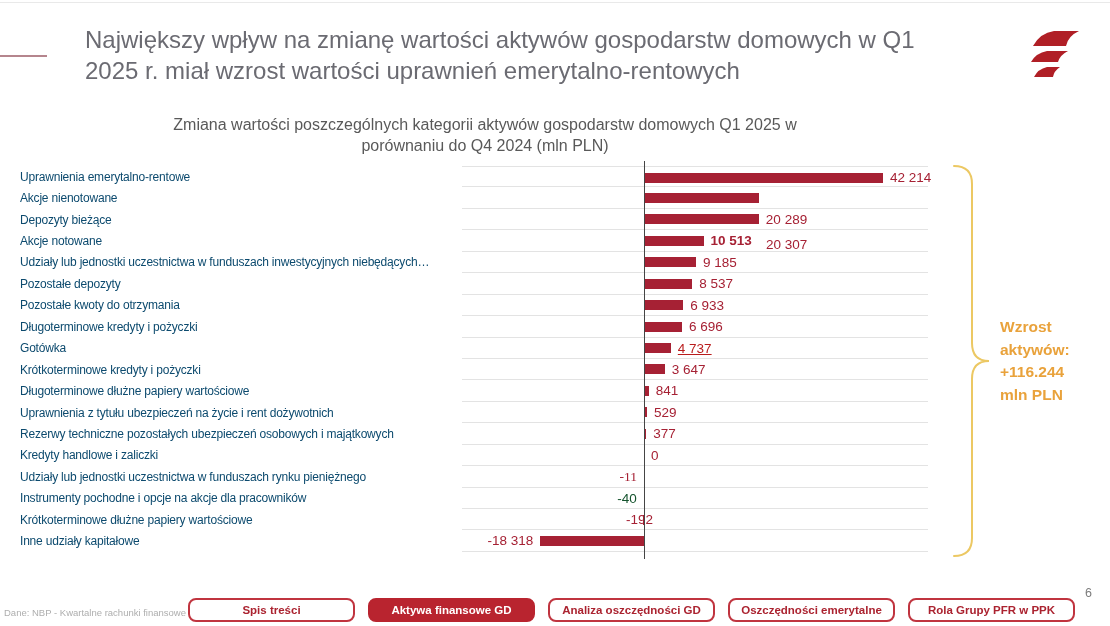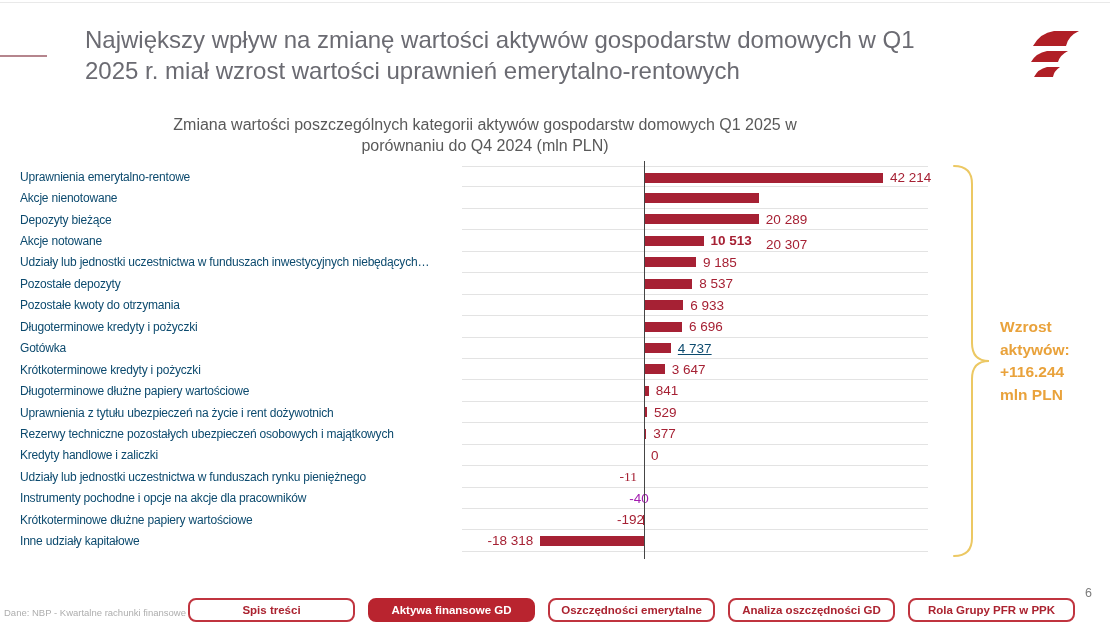--- a/index.html
+++ b/index.html
@@ -124,21 +124,21 @@
         <div class="bar" style="width: 37.9103px; left: 182px; background: rgb(166, 33, 52);"></div>
         <div class="val" style="color: rgb(166, 33, 52); left: 226.91px;">6 696</div>
       </div>
     </div>
     <div class="row">
       <div class="cat">
         <span>Gotówka</span>
       </div>
       <div class="plotcell">
         <div class="bar" style="width: 26.8191px; left: 182px; background: rgb(166, 33, 52);"></div>
-        <div class="val" style="color: #0c4a6e; left: 215.819px; text-decoration: underline;">4 737</div>
+        <div class="val" style="color: #b91c1c; left: 215.819px; text-decoration: underline;">4 737</div>
       </div>
     </div>
     <div class="row">
       <div class="cat">
         <span>Krótkoterminowe kredyty i pożyczki</span>
       </div>
       <div class="plotcell">
         <div class="bar" style="width: 20.648px; left: 182px; background: rgb(166, 33, 52);"></div>
         <div class="val" style="color: rgb(166, 33, 52); left: 209.648px;">3 647</div>
       </div>
@@ -186,30 +186,30 @@
         <div class="bar" style="width: 0.5px; left: 181.938px; background: rgb(166, 33, 52);"></div>
         <div class="val" style="color: rgb(166, 33, 52); left: 174.938px; transform: translateX(-100%); font-family: Liberation Serif, serif;">-11</div>
       </div>
     </div>
     <div class="row">
       <div class="cat">
         <span>Instrumenty pochodne i opcje na akcje dla pracowników</span>
       </div>
       <div class="plotcell">
         <div class="bar" style="width: 0.5px; left: 181.774px; background: rgb(166, 33, 52);"></div>
-        <div class="val" style="color: #a21caf; left: 174.774px; transform: translateX(-100%); margin-left: 12px;">-40</div>
+        <div class="val" style="color: #14532d; left: 174.774px; transform: translateX(-100%);">-40</div>
       </div>
     </div>
     <div class="row">
       <div class="cat">
         <span>Krótkoterminowe dłużne papiery wartościowe</span>
       </div>
       <div class="plotcell">
         <div class="bar" style="width: 1.08703px; left: 180.913px; background: rgb(166, 33, 52);"></div>
-        <div class="val" style="color: rgb(166, 33, 52); left: 182px; transform: translateX(-100%);">-192</div>
+        <div class="val" style="color: rgb(166, 33, 52); left: 191px; transform: translateX(-100%);">-192</div>
       </div>
     </div>
     <div class="row">
       <div class="cat">
         <span>Inne udziały kapitałowe</span>
       </div>
       <div class="plotcell">
         <div class="bar" style="width: 103.71px; left: 78.2903px; background: rgb(166, 33, 52);"></div>
         <div class="val" style="color: rgb(166, 33, 52); left: 71.2903px; transform: translateX(-100%);">-18 318</div>
       </div>
@@ -229,16 +229,16 @@
     <div>mln PLN</div>
   </div>
 
 <div class="pagenum">6</div>
 
 <div class="source">Dane: NBP - Kwartalne rachunki finansowe</div>
 
 <div class="nav">
     <button type="button">Spis treści</button>
     <button type="button" class="active">Aktywa finansowe GD</button>
+    <button type="button">Analiza oszczędności GD</button>
     <button type="button">Oszczędności emerytalne</button>
-    <button type="button">Analiza oszczędności GD</button>
     <button type="button">Rola Grupy PFR w PPK</button>
   </div>
 
 </body></html>

